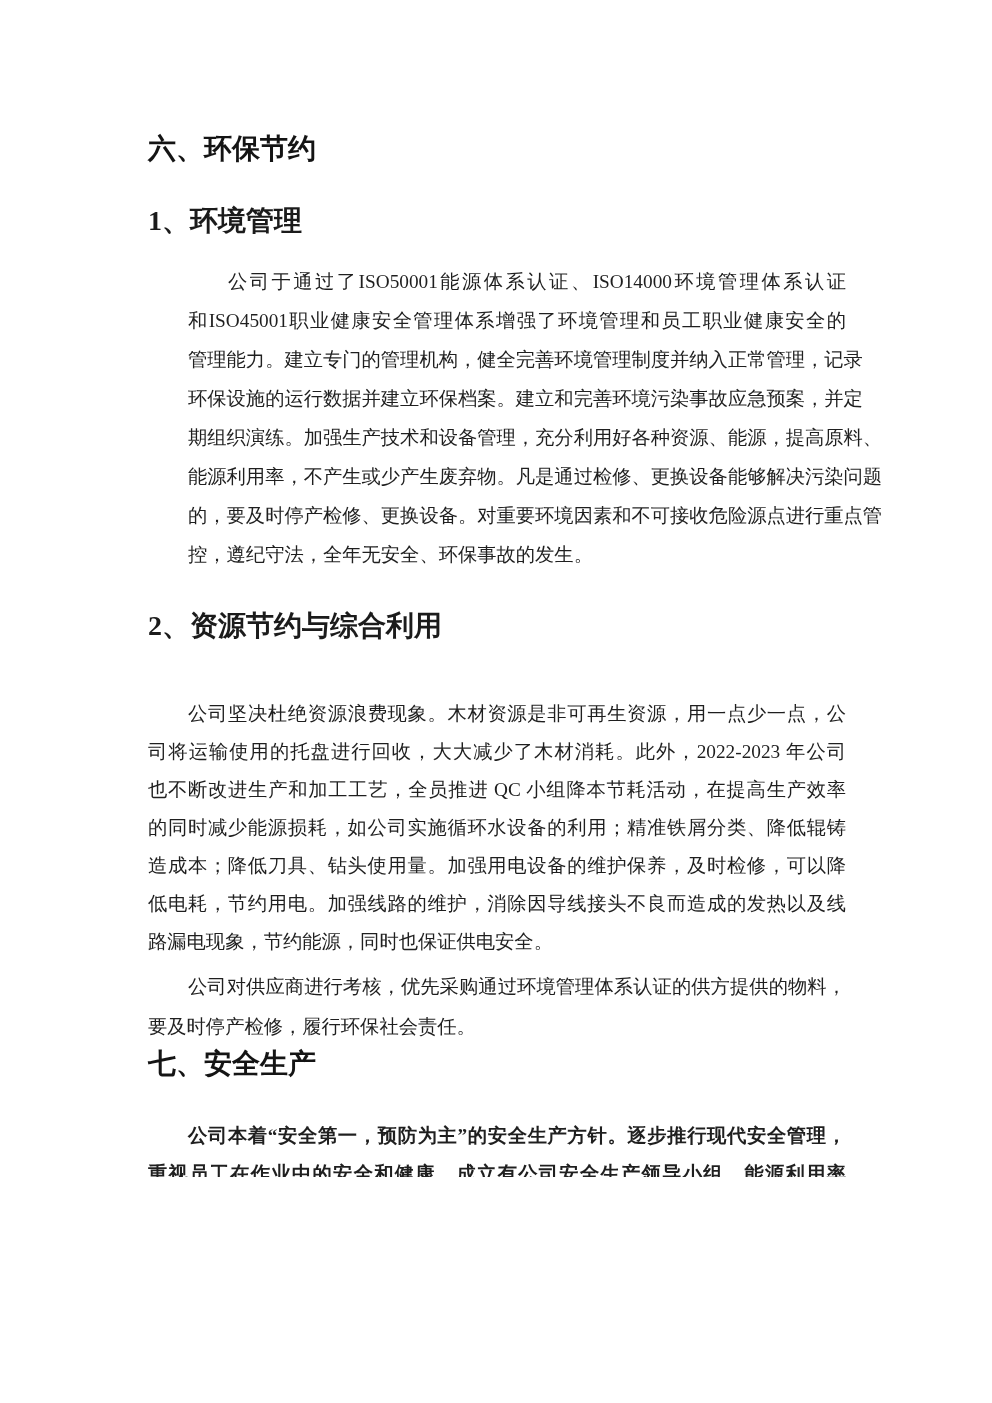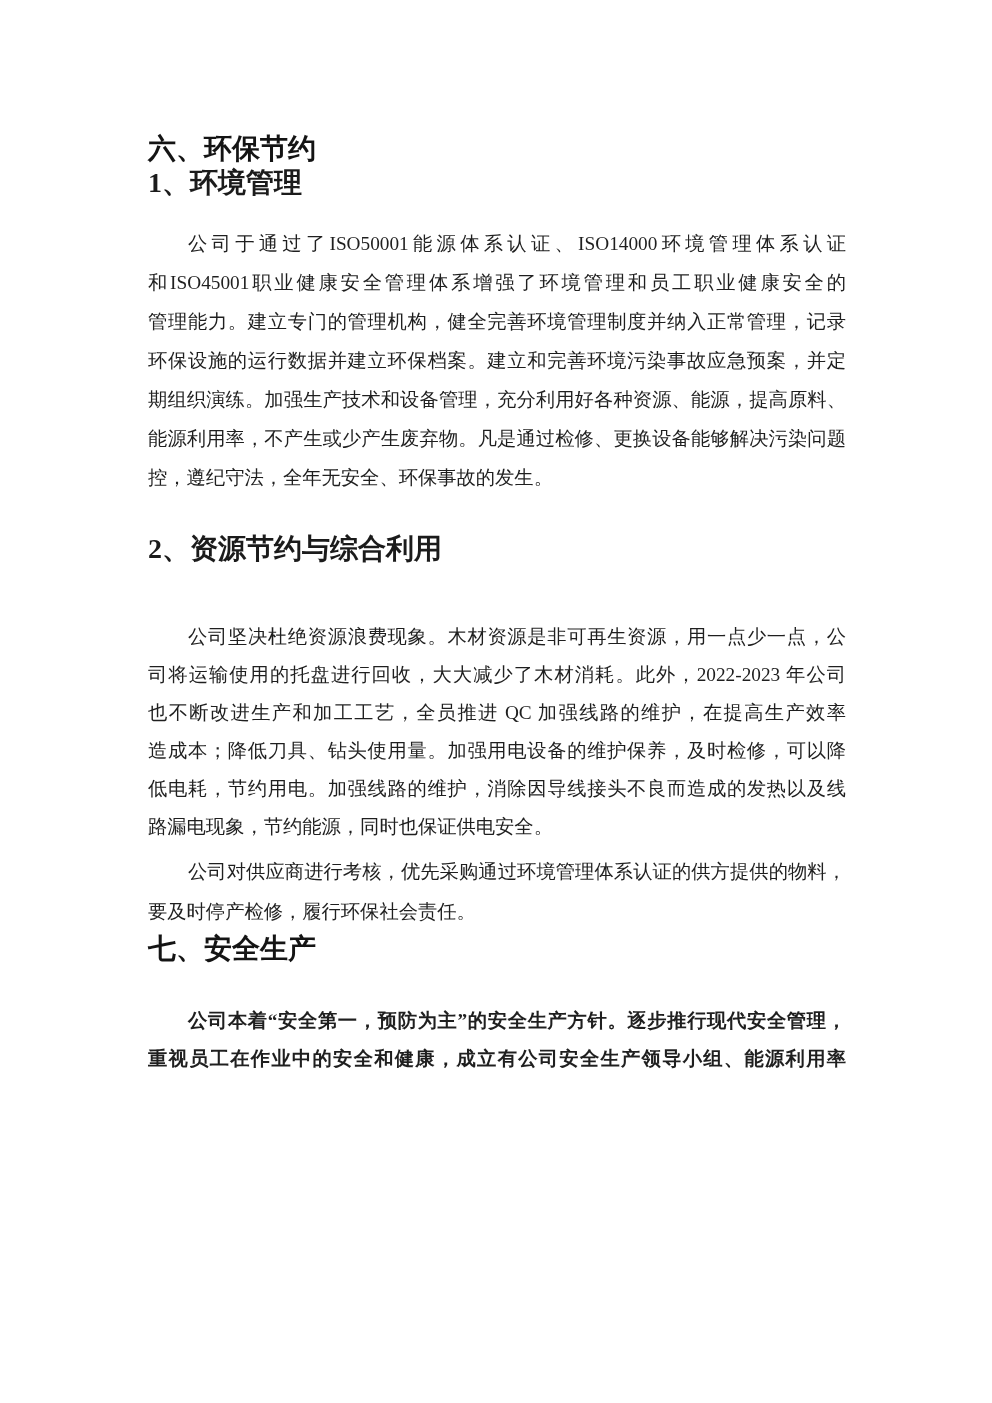--- a/index.html
+++ b/index.html
@@ -52,27 +52,27 @@
     text-align-last: justify;
     overflow: visible;
   }
   .line.end {
     text-align: left;
     text-align-last: left;
   }
   .line.indent {
     padding-left: 40px;
   }
-  .p1 .line { height: 39px; line-height: 39px; }
+  .p1 .line { height: 39px; line-height: 39px; margin-left: 40px; }
   .p2 .line { height: 38px; line-height: 38px; }
   .p3 .line { height: 40px; line-height: 40px; }
   .p4 .line { height: 38px; line-height: 38px; font-weight: bold; }
 
   .h1a { margin-top: 132px; }
-  .h2a { }
+  .h2a { margin-top: 38px; }
   .p1  { margin-top: 24px; }
   .h2b { margin-top: 35px; }
   .p2  { margin-top: 52px; }
   .p3  { margin-top: 6px; }
   .h1b { }
   .h2c { margin-top: 38px; }
   .p4  { margin-top: 36px; }
 </style>
 </head>
 <body>
@@ -84,29 +84,31 @@
 
     <div class="sub-heading h2a">1、环境管理</div>
 
     <div class="para p1">
       <div class="line indent">公司于通过了ISO50001能源体系认证、ISO14000环境管理体系认证</div>
       <div class="line">和ISO45001职业健康安全管理体系增强了环境管理和员工职业健康安全的</div>
       <div class="line">管理能力。建立专门的管理机构，健全完善环境管理制度并纳入正常管理，记录</div>
       <div class="line">环保设施的运行数据并建立环保档案。建立和完善环境污染事故应急预案，并定</div>
       <div class="line">期组织演练。加强生产技术和设备管理，充分利用好各种资源、能源，提高原料、</div>
       <div class="line">能源利用率，不产生或少产生废弃物。凡是通过检修、更换设备能够解决污染问题</div>
+      <div class="line">的，要及时停产检修、更换设备。对重要环境因素和不可接收危险源点进行重点管</div>
       <div class="line end">控，遵纪守法，全年无安全、环保事故的发生。</div>
     </div>
 
     <div class="sub-heading h2b">2、资源节约与综合利用</div>
 
     <div class="para p2">
       <div class="line indent">公司坚决杜绝资源浪费现象。木材资源是非可再生资源，用一点少一点，公</div>
       <div class="line">司将运输使用的托盘进行回收，大大减少了木材消耗。此外，2022-2023 年公司</div>
-      <div class="line">也不断改进生产和加工工艺，全员推进 QC 加强线路的维护，在提高生产效率</div>
+      <div class="line">也不断改进生产和加工工艺，全员推进 QC 小组降本节耗活动，在提高生产效率</div>
+      <div class="line">的同时减少能源损耗，如公司实施循环水设备的利用；精准铁屑分类、降低辊铸</div>
       <div class="line">造成本；降低刀具、钻头使用量。加强用电设备的维护保养，及时检修，可以降</div>
       <div class="line">低电耗，节约用电。加强线路的维护，消除因导线接头不良而造成的发热以及线</div>
       <div class="line end">路漏电现象，节约能源，同时也保证供电安全。</div>
     </div>
 
     <div class="para p3">
       <div class="line indent">公司对供应商进行考核，优先采购通过环境管理体系认证的供方提供的物料，</div>
       <div class="line end">要及时停产检修，履行环保社会责任。</div>
     </div>
 

